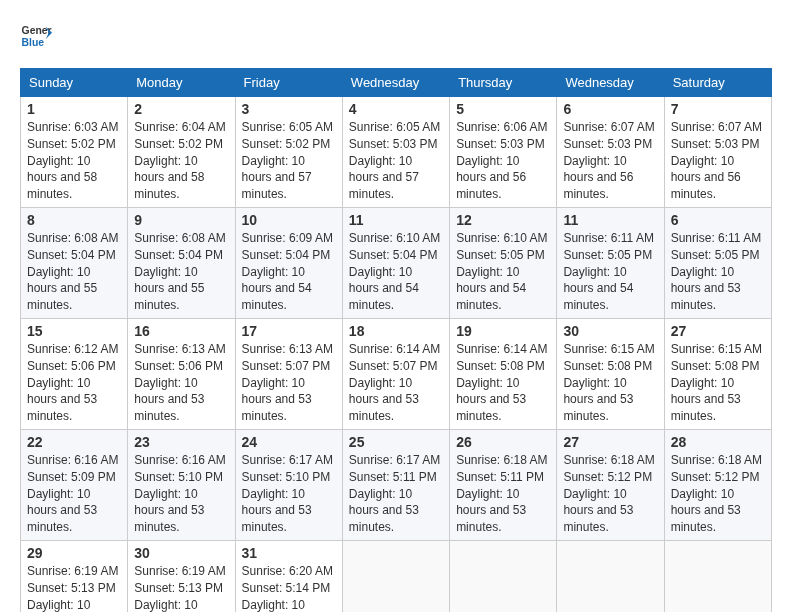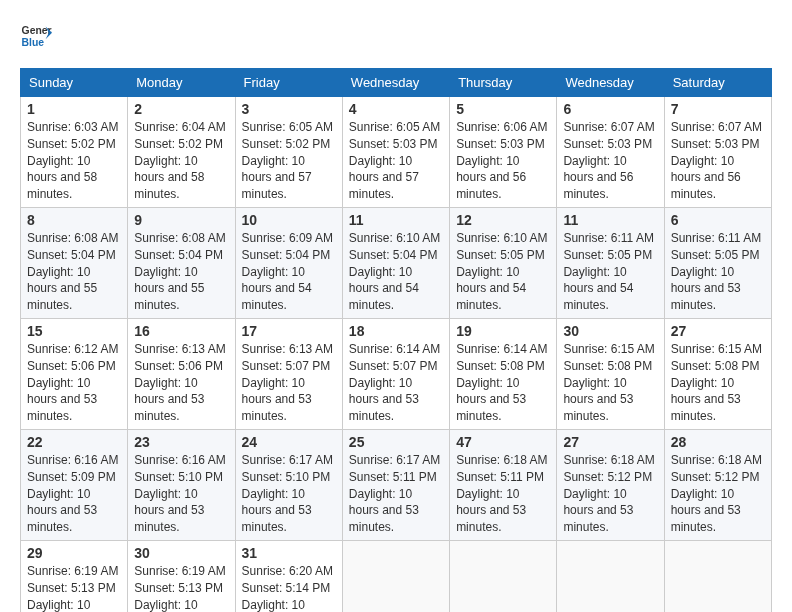--- a/index.html
+++ b/index.html
@@ -310,21 +310,21 @@
         </td>
         <td>
           <span class="day-num">25</span>
           <div class="cell-content">
             Sunrise: 6:17 AM<br>
             Sunset: 5:11 PM<br>
             Daylight: 10 hours and 53 minutes.
           </div>
         </td>
         <td>
-          <span class="day-num">47</span>
+          <span class="day-num">26</span>
           <div class="cell-content">
             Sunrise: 6:18 AM<br>
             Sunset: 5:11 PM<br>
             Daylight: 10 hours and 53 minutes.
           </div>
         </td>
         <td>
           <span class="day-num">27</span>
           <div class="cell-content">
             Sunrise: 6:18 AM<br>

